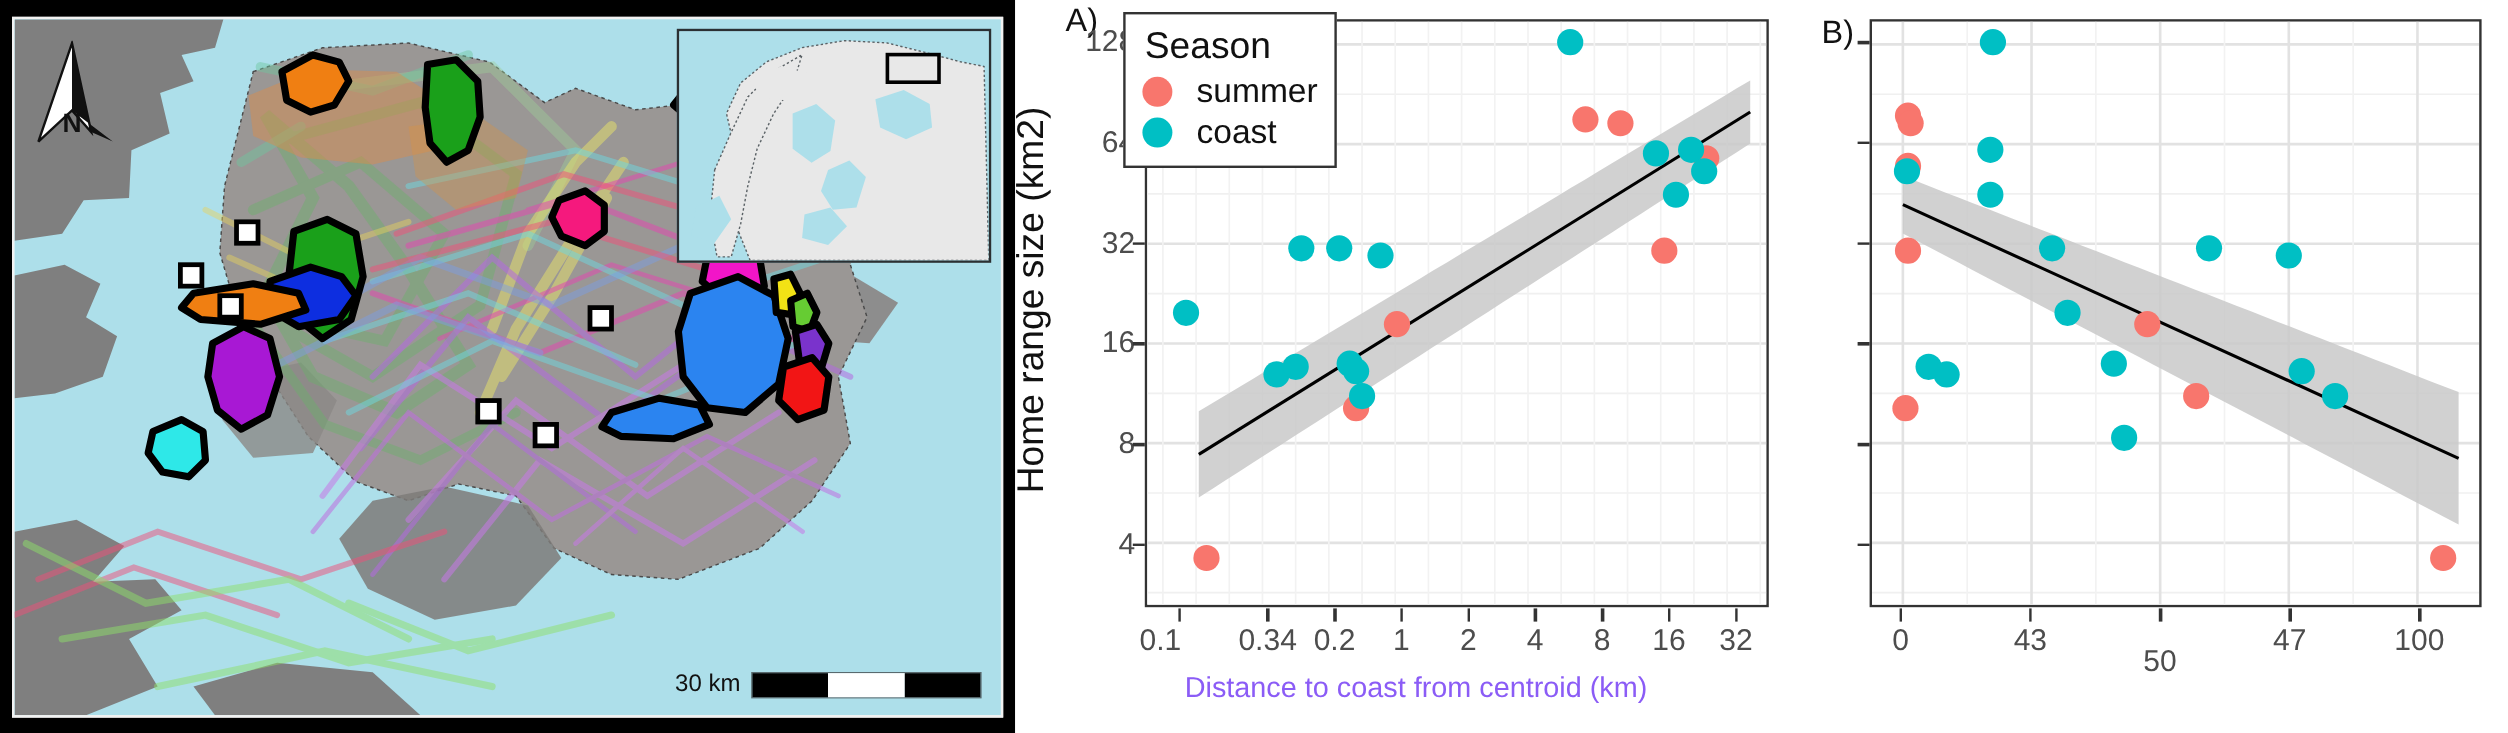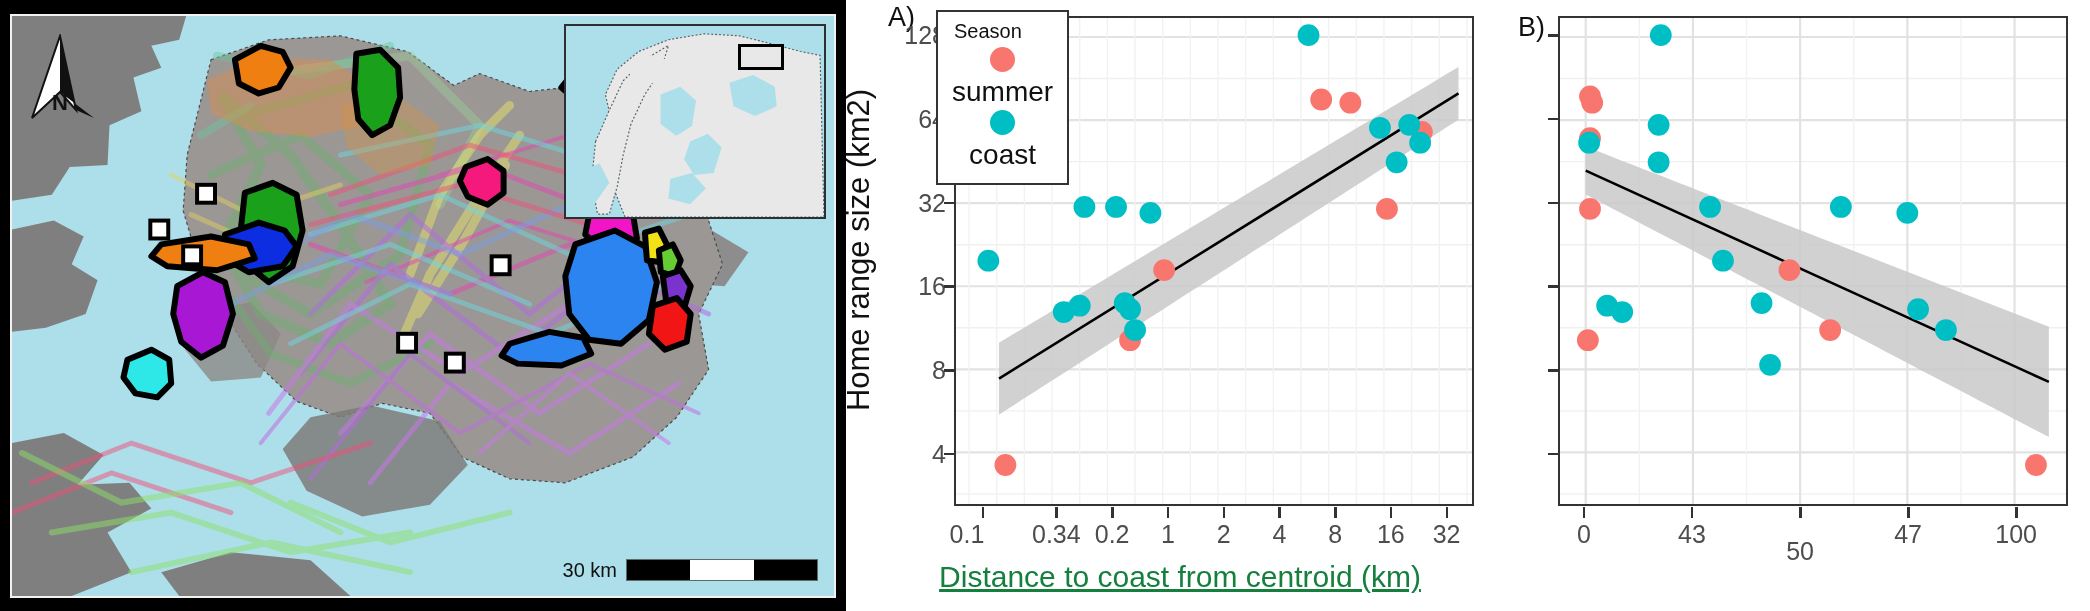--- a/index.html
+++ b/index.html
@@ -14,21 +14,21 @@
 
   
   #north-arrow{position:absolute;left:14px;top:18px;width:72px;height:92px;}
   #north-label{position:absolute;left:40px;top:74px;color:#111;font-size:22px;font-weight:700;font-family:"Liberation Sans",sans-serif;}
 
   
   #inset{position:absolute;right:8px;top:8px;width:262px;height:195px;background:#addfea;border:2px solid #2b3033;box-sizing:border-box;overflow:hidden;}
   #inset-box{position:absolute;left:172px;top:18px;width:46px;height:26px;border:3px solid #000;box-sizing:border-box;}
 
   
-  #scalebar{position:absolute;right:16px;bottom:14px;display:flex;gap:9px;}
+  #scalebar{position:absolute;right:16px;bottom:14px;display:flex;align-items:center;gap:9px;}
   #scalebar-label{font-size:20px;color:#111;font-family:"Liberation Sans",sans-serif;}
   #scalebar-bar{display:flex;border:1px solid #5a6a6e;height:20px;width:190px;}
   .sb-seg{flex:1 1 0;}
   .sb-black{background:#000;}
   .sb-white{background:#fff;}
 
   
   #charts{position:absolute;left:846px;top:0;width:1244px;height:611px;background:#ffffff;}
   .panel{position:absolute;top:0;height:611px;}
   #panelA{left:0;width:668px;}
@@ -37,26 +37,26 @@
   .panel-tag{position:absolute;font-size:27px;color:#111;font-family:"Liberation Sans",sans-serif;}
 
   .ylabel{position:absolute;left:-4px;top:50%;transform:translateY(-50%) rotate(-90deg);transform-origin:center center;white-space:nowrap;font-size:31px;color:#111;}
 
   .ytick-labels{position:absolute;width:62px;text-align:right;font-size:25px;color:#4d4d4d;}
   .ytick-labels span{position:absolute;right:0;transform:translateY(-50%);}
 
   .plotbox{position:absolute;background:#ffffff;border:2px solid #333;box-sizing:border-box;overflow:hidden;}
   .xtick-labels{position:absolute;font-size:25px;color:#4d4d4d;}
   .xtick-labels span{position:absolute;transform:translateX(-50%);}
-  .xlabel{position:absolute;width:100%;text-align:center;font-size:30px;color:#15803d;white-space:nowrap;text-decoration:underline;}
+  .xlabel{position:absolute;width:100%;text-align:center;font-size:24px;color:#8b5cf6;white-space:nowrap;}
 
   
   #legend{position:absolute;background:#ffffff;border:2px solid #333;box-sizing:border-box;z-index:6;padding:6px 14px 10px 14px;}
-  #legend-title{font-size:20px;color:#111;margin:2px 0 4px 2px;}
-  .legend-row{display:flex;align-items:center;gap:4px;margin:2px 0;flex-direction:column;}
+  #legend-title{font-size:31px;color:#111;margin:2px 0 4px 2px;}
+  .legend-row{display:flex;align-items:center;gap:20px;margin:2px 0;}
   .legend-dot{width:25px;height:25px;border-radius:50%;flex:0 0 auto;}
   .legend-text{font-size:28px;color:#111;}
 
   .tickmark{position:absolute;background:#333;}
 </style>
 </head>
 <body>
 
 <div id="root">
 

